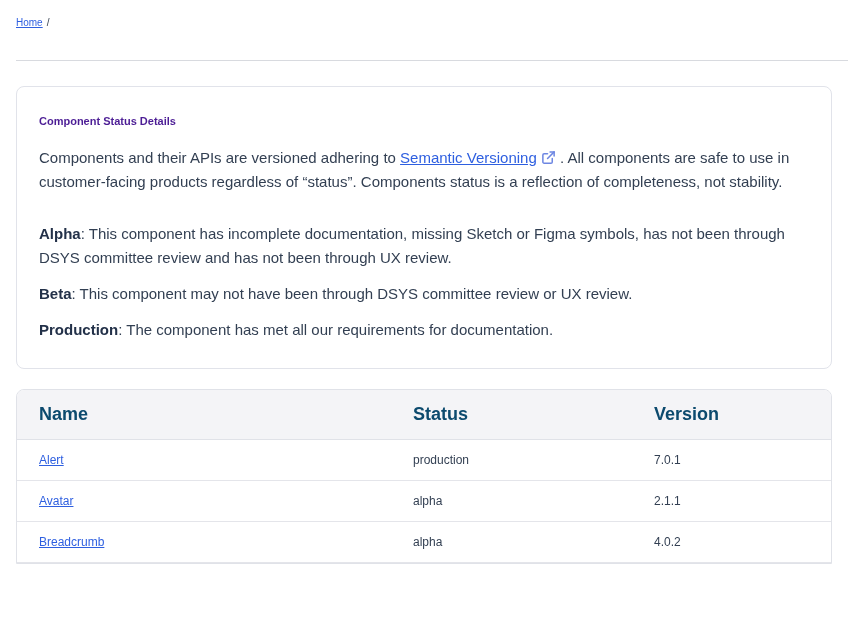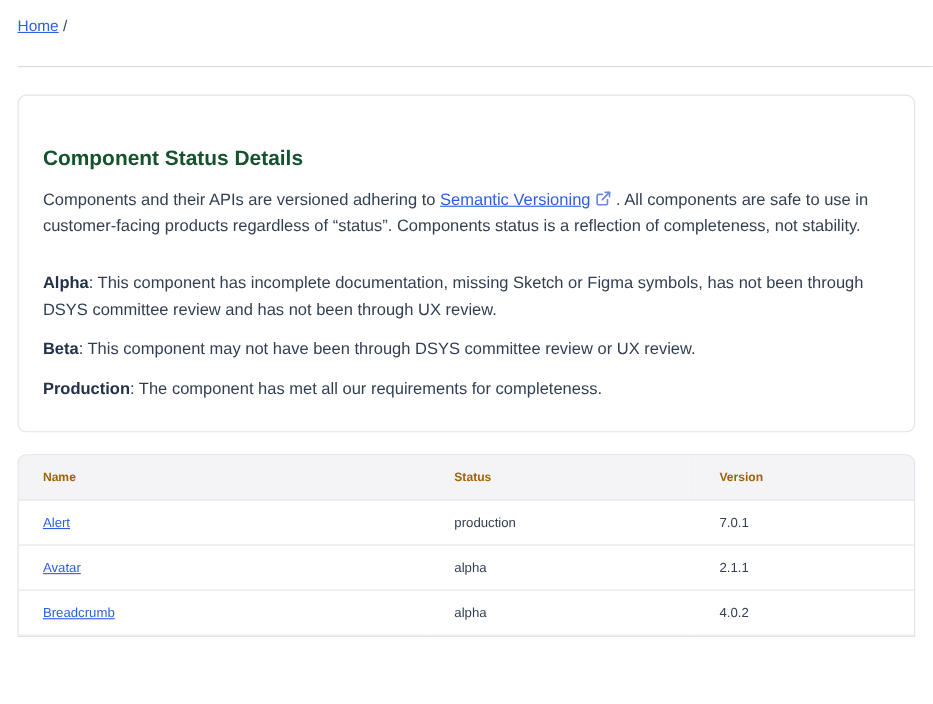--- a/index.html
+++ b/index.html
@@ -8,21 +8,21 @@
     overflow: hidden;
     background: #ffffff;
     font-family: "Liberation Sans", "DejaVu Sans", sans-serif;
     color: #323f52;
   }
   .page { width: 848px; height: 640px; }
 
   
   .breadcrumb {
     margin: 14px 16px 0 16px;
-    font-size: 14px;
+    font-size: 10px;
     line-height: 18px;
     color: #3a4554;
   }
   .breadcrumb a {
     color: #2e5fe0;
     text-decoration: underline;
   }
   .breadcrumb .sep { margin-left: 4px; color: #3a4554; }
 
   
@@ -44,25 +44,24 @@
 
   
   .status-card {
     margin: 25px 16px 0 16px;
     border: 1px solid #e1e3ea;
     border-radius: 8px;
     padding: 24px 22px 26px 22px;
     background: #ffffff;
   }
   .status-card h2 {
-    font-size: 19px;
+    font-size: 11px;
     line-height: 20px;
     font-weight: 700;
-    color: #14532d;
-    margin-top: 24px;
+    color: #4c1d95;
   }
   .status-card p {
     font-size: 15px;
     line-height: 24px;
     color: #323f52;
   }
   .status-card p.intro { margin-top: 15px; }
   .status-card p.level-first { margin-top: 28px; }
   .status-card p.level { margin-top: 12px; }
   .status-card b { color: #233149; }
@@ -87,23 +86,23 @@
     overflow: hidden;
   }
   table.components {
     width: 100%;
     border-collapse: collapse;
     table-layout: fixed;
   }
   table.components th {
     background: #f4f4f7;
     text-align: left;
-    font-size: 11px;
+    font-size: 18px;
     font-weight: 700;
-    color: #a16207;
+    color: #0c4a6e;
     padding: 14px 22px;
     border-bottom: 1px solid #e0e2e8;
   }
   table.components td {
     font-size: 12px;
     color: #323f52;
     padding: 13px 22px;
     border-bottom: 1px solid #e4e5ea;
     background: #ffffff;
   }
@@ -130,21 +129,21 @@
     <p class="intro"><span>Components and their APIs are versioned adhering to </span><a href="#">Semantic Versioning</a><span class="ext-icon"><svg viewBox="0 0 24 24" fill="none" stroke="currentColor" stroke-width="2.4" stroke-linecap="round" stroke-linejoin="round">
             <path d="M18 13.5V19a2 2 0 0 1-2 2H5a2 2 0 0 1-2-2V8a2 2 0 0 1 2-2h5.5"></path>
             <path d="M14.5 3H21v6.5"></path>
             <path d="M10.5 13.5 21 3"></path>
           </svg></span><span> . All components are safe to use in customer-facing products regardless of “status”. Components status is a reflection of completeness, not stability.</span></p>
 
     <p class="level-first"><b>Alpha</b><span>: This component has incomplete documentation, missing Sketch or Figma symbols, has not been through DSYS committee review and has not been through UX review.</span></p>
 
     <p class="level"><b>Beta</b><span>: This component may not have been through DSYS committee review or UX review.</span></p>
 
-    <p class="level"><b>Production</b><span>: The component has met all our requirements for completeness.</span></p>
+    <p class="level"><b>Production</b><span>: The component has met all our requirements for documentation.</span></p>
   </section>
 
   <div class="table-wrap">
     <table class="components">
       <colgroup>
         <col style="width: 374px">
         <col style="width: 241px">
         <col>
       </colgroup>
       <thead>

